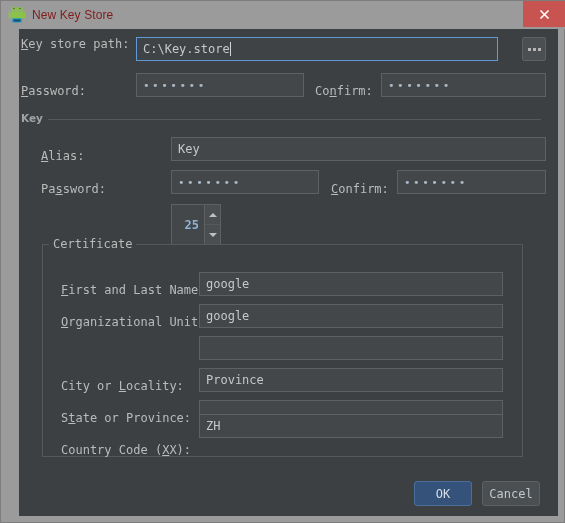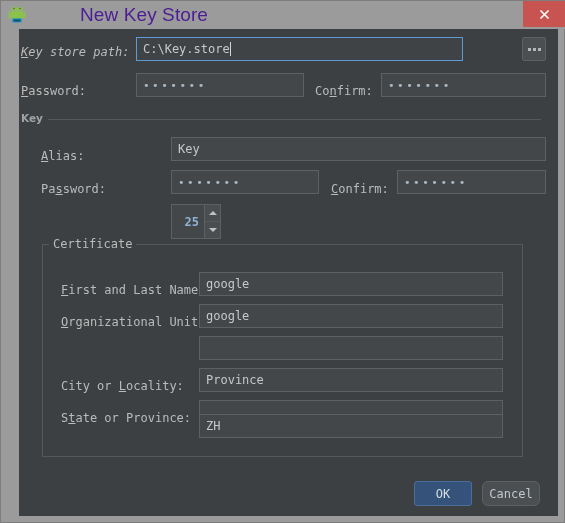--- a/index.html
+++ b/index.html
@@ -35,25 +35,24 @@
     width: 18px;
     height: 18px;
     margin-left: 7px;
     margin-right: 6px;
     position: relative;
     flex: 0 0 auto;
   }
   .app-icon svg { display: block; }
   .title-text {
     font-family: "Liberation Sans", sans-serif;
-    font-size: 19px;
-    color: #4c1d95;
+    font-size: 12px;
+    color: #7f1d1d;
     letter-spacing: 0.1px;
     white-space: nowrap;
-    margin-left: 48px;
   }
   .close-btn {
     position: absolute;
     right: 0; top: 0;
     width: 43px;
     height: 26px;
     background: #c75450;
     display: flex;
     align-items: center;
     justify-content: center;
@@ -176,21 +175,21 @@
     padding: 0 4px;
     z-index: 2;
     line-height: 13px;
   }
 
   
   .spinner {
     box-sizing: border-box;
     display: flex;
     width: 50px;
-    height: 35px;
+    height: 41px;
     border: 1px solid #5e6164;
     background: #43474a;
   }
   .spinner-val {
     flex: 1;
     display: flex;
     align-items: center;
     justify-content: flex-end;
     padding-right: 5px;
     font-family: "DejaVu Sans Mono", monospace;
@@ -277,24 +276,24 @@
         <svg width="11" height="11" viewBox="0 0 11 11">
           <line x1="1.5" y1="1.5" x2="9.5" y2="9.5" stroke="#ffffff" stroke-width="1.6"></line>
           <line x1="9.5" y1="1.5" x2="1.5" y2="9.5" stroke="#ffffff" stroke-width="1.6"></line>
         </svg>
       </span>
     </div>
   </div>
 
   <div class="panel">
 
-    <div class="row" style="left:2px; top:12px;font-style:italic;">
+    <div class="row" style="left:2px; top:4px;">
       <span class="lbl"><u>K</u><span>ey store path:</span></span>
     </div>
-    <div class="row field focused" style="left:117px; top:8px; width:327px;">
+    <div class="row field focused" style="left:117px; top:8px; width:362px;">
       <span>C:\Key.store</span>
         <span class="caret"></span>
     </div>
     <div class="row browse-btn" style="left:503px; top:8px;">
       <i></i>
       <i></i>
       <i></i>
     </div>
 
     <div class="row" style="left:2px; top:51px;">
@@ -373,25 +372,28 @@
       <span>Province</span>
     </div>
 
     <div class="row" style="left:42px; top:378px;">
       <span class="lbl"><span>S</span><u>t</u><span>ate or Province:</span></span>
     </div>
     <div class="row field" style="left:180px; top:371px; width:304px;">
       <span></span>
     </div>
 
+    <div class="row" style="left:42px; top:410px;">
+      <span class="lbl"><span>Country Code (</span><u>X</u><span>X):</span></span>
+    </div>
     <div class="row field" style="left:180px; top:385px; width:304px;">
       <span>ZH</span>
     </div>
 
     <div class="row btn btn-default" style="left:395px; top:452px; width:56px;">
       <span>OK</span>
     </div>
-    <div class="row btn btn-normal" style="left:463px; top:452px; width:52px;border-radius:6px;">
+    <div class="row btn btn-normal" style="left:463px; top:452px; width:52px;">
       <span>Cancel</span>
     </div>
 
   </div>
 </div>
 
 </body></html>

